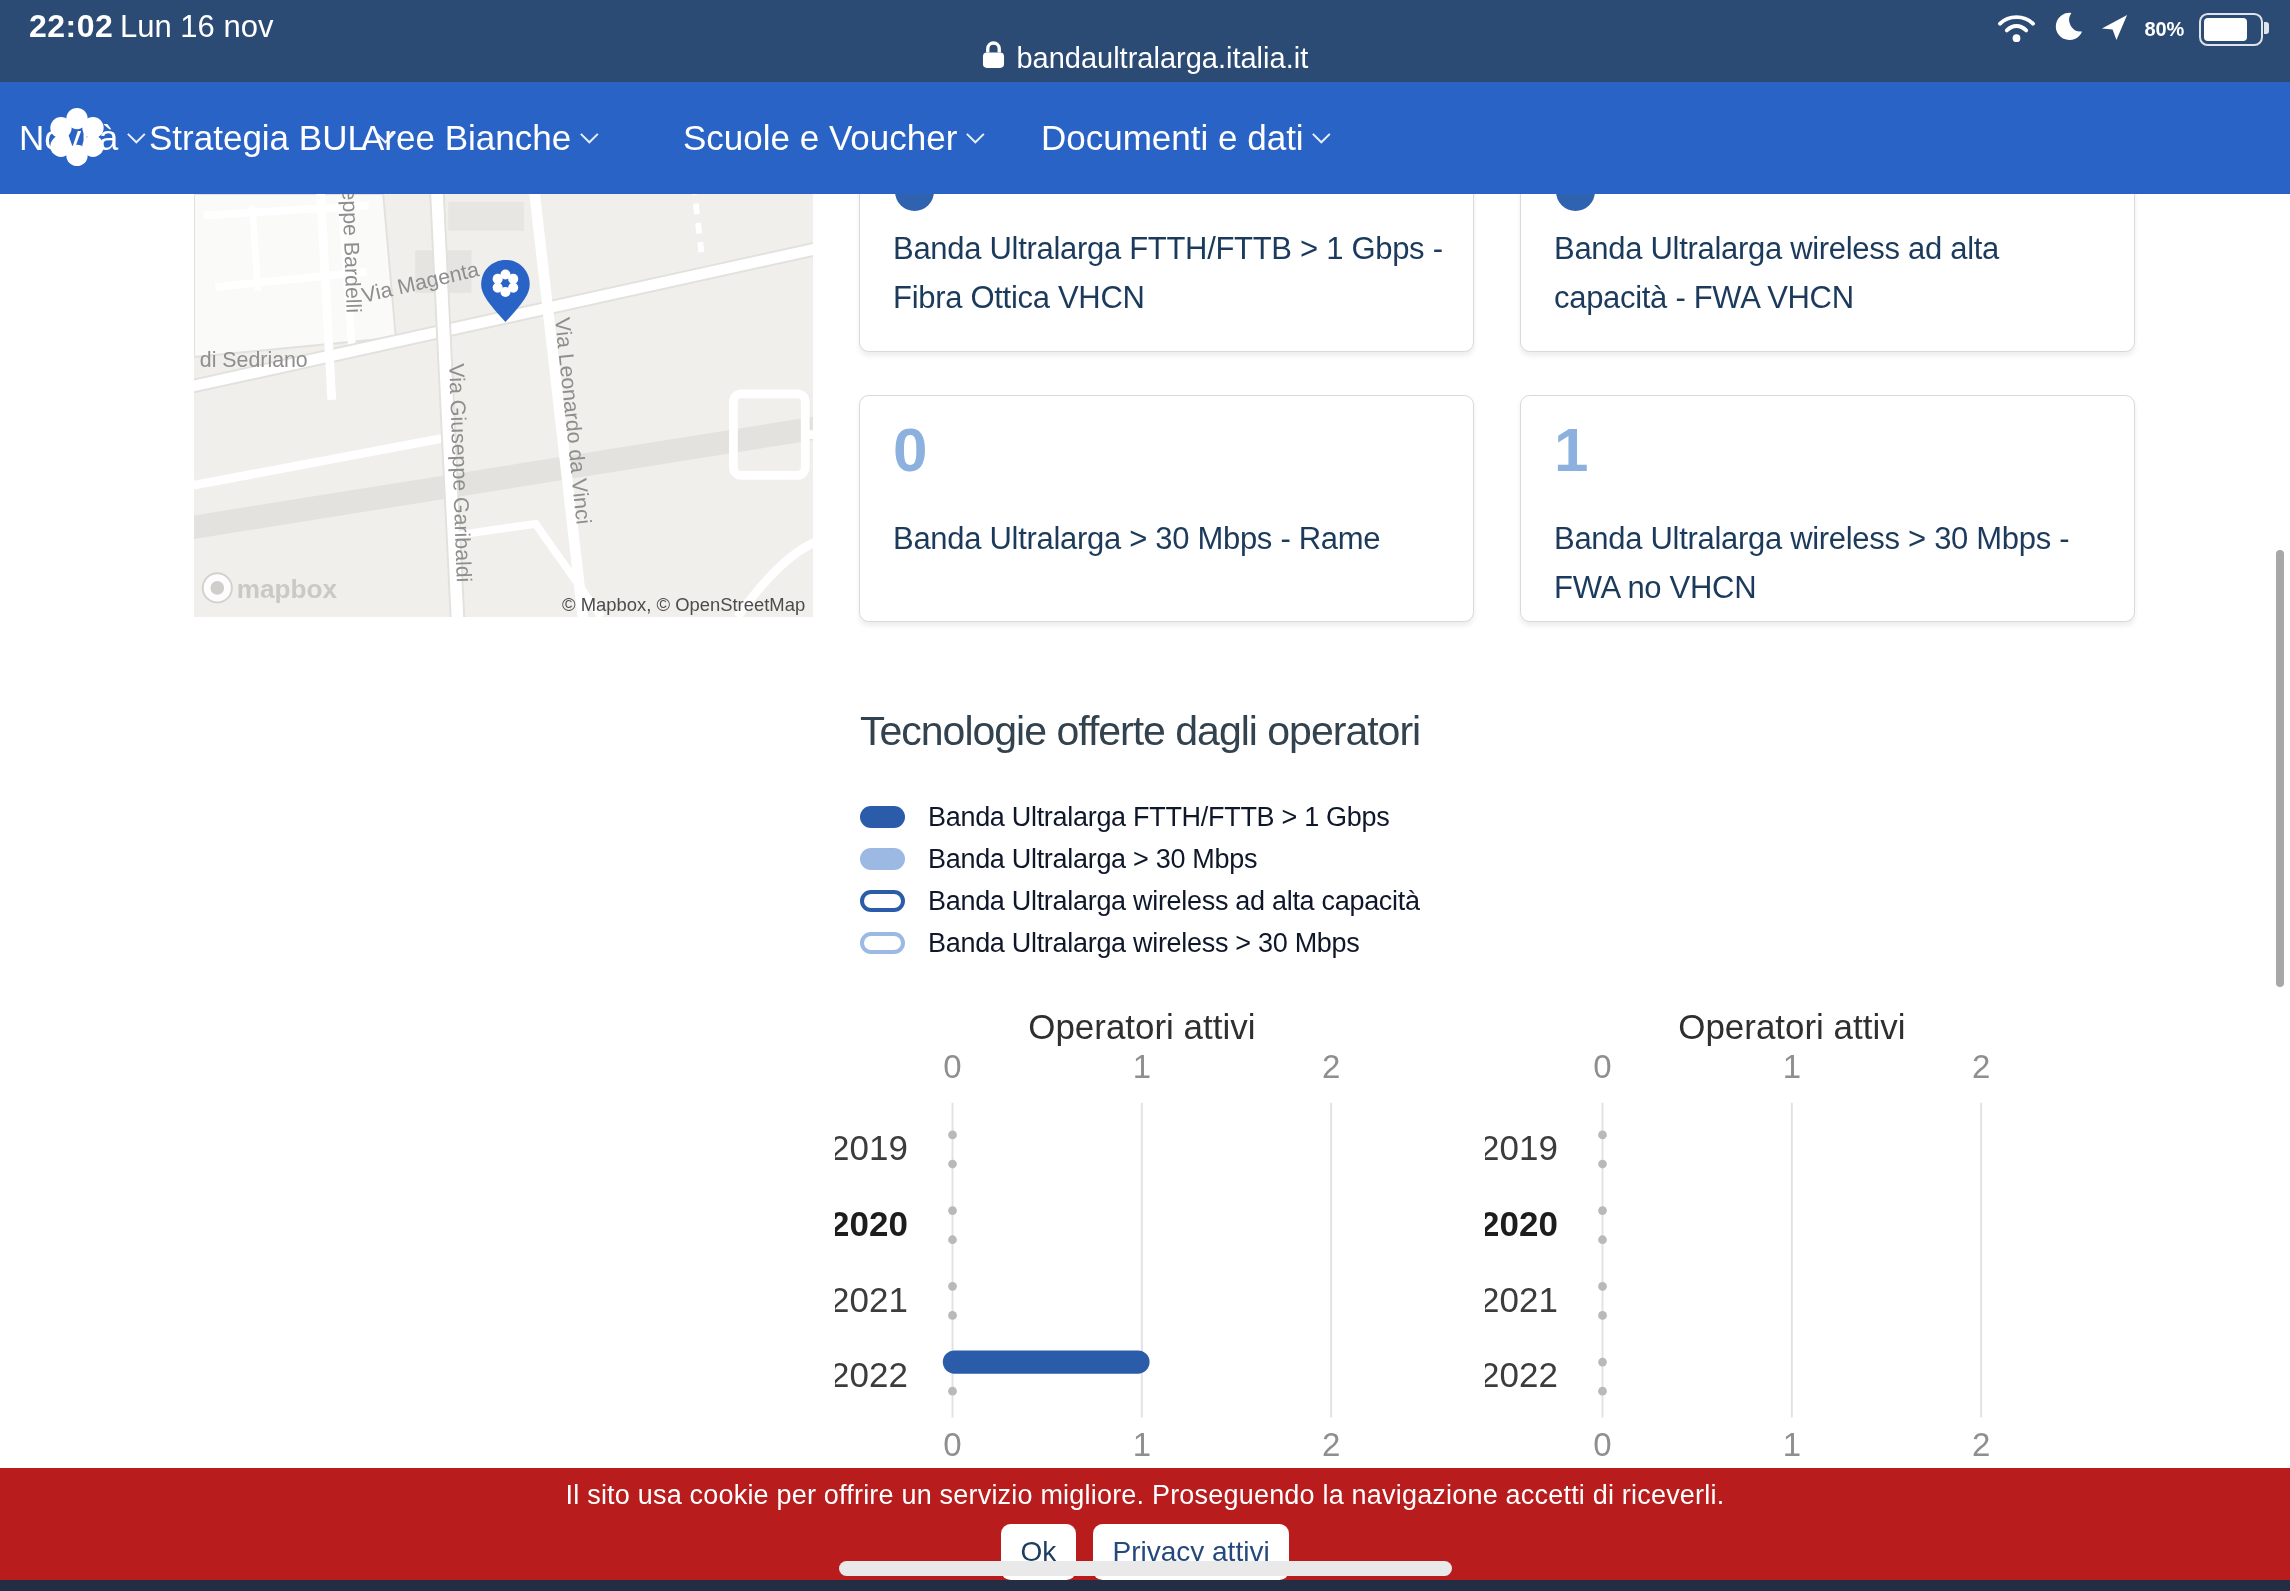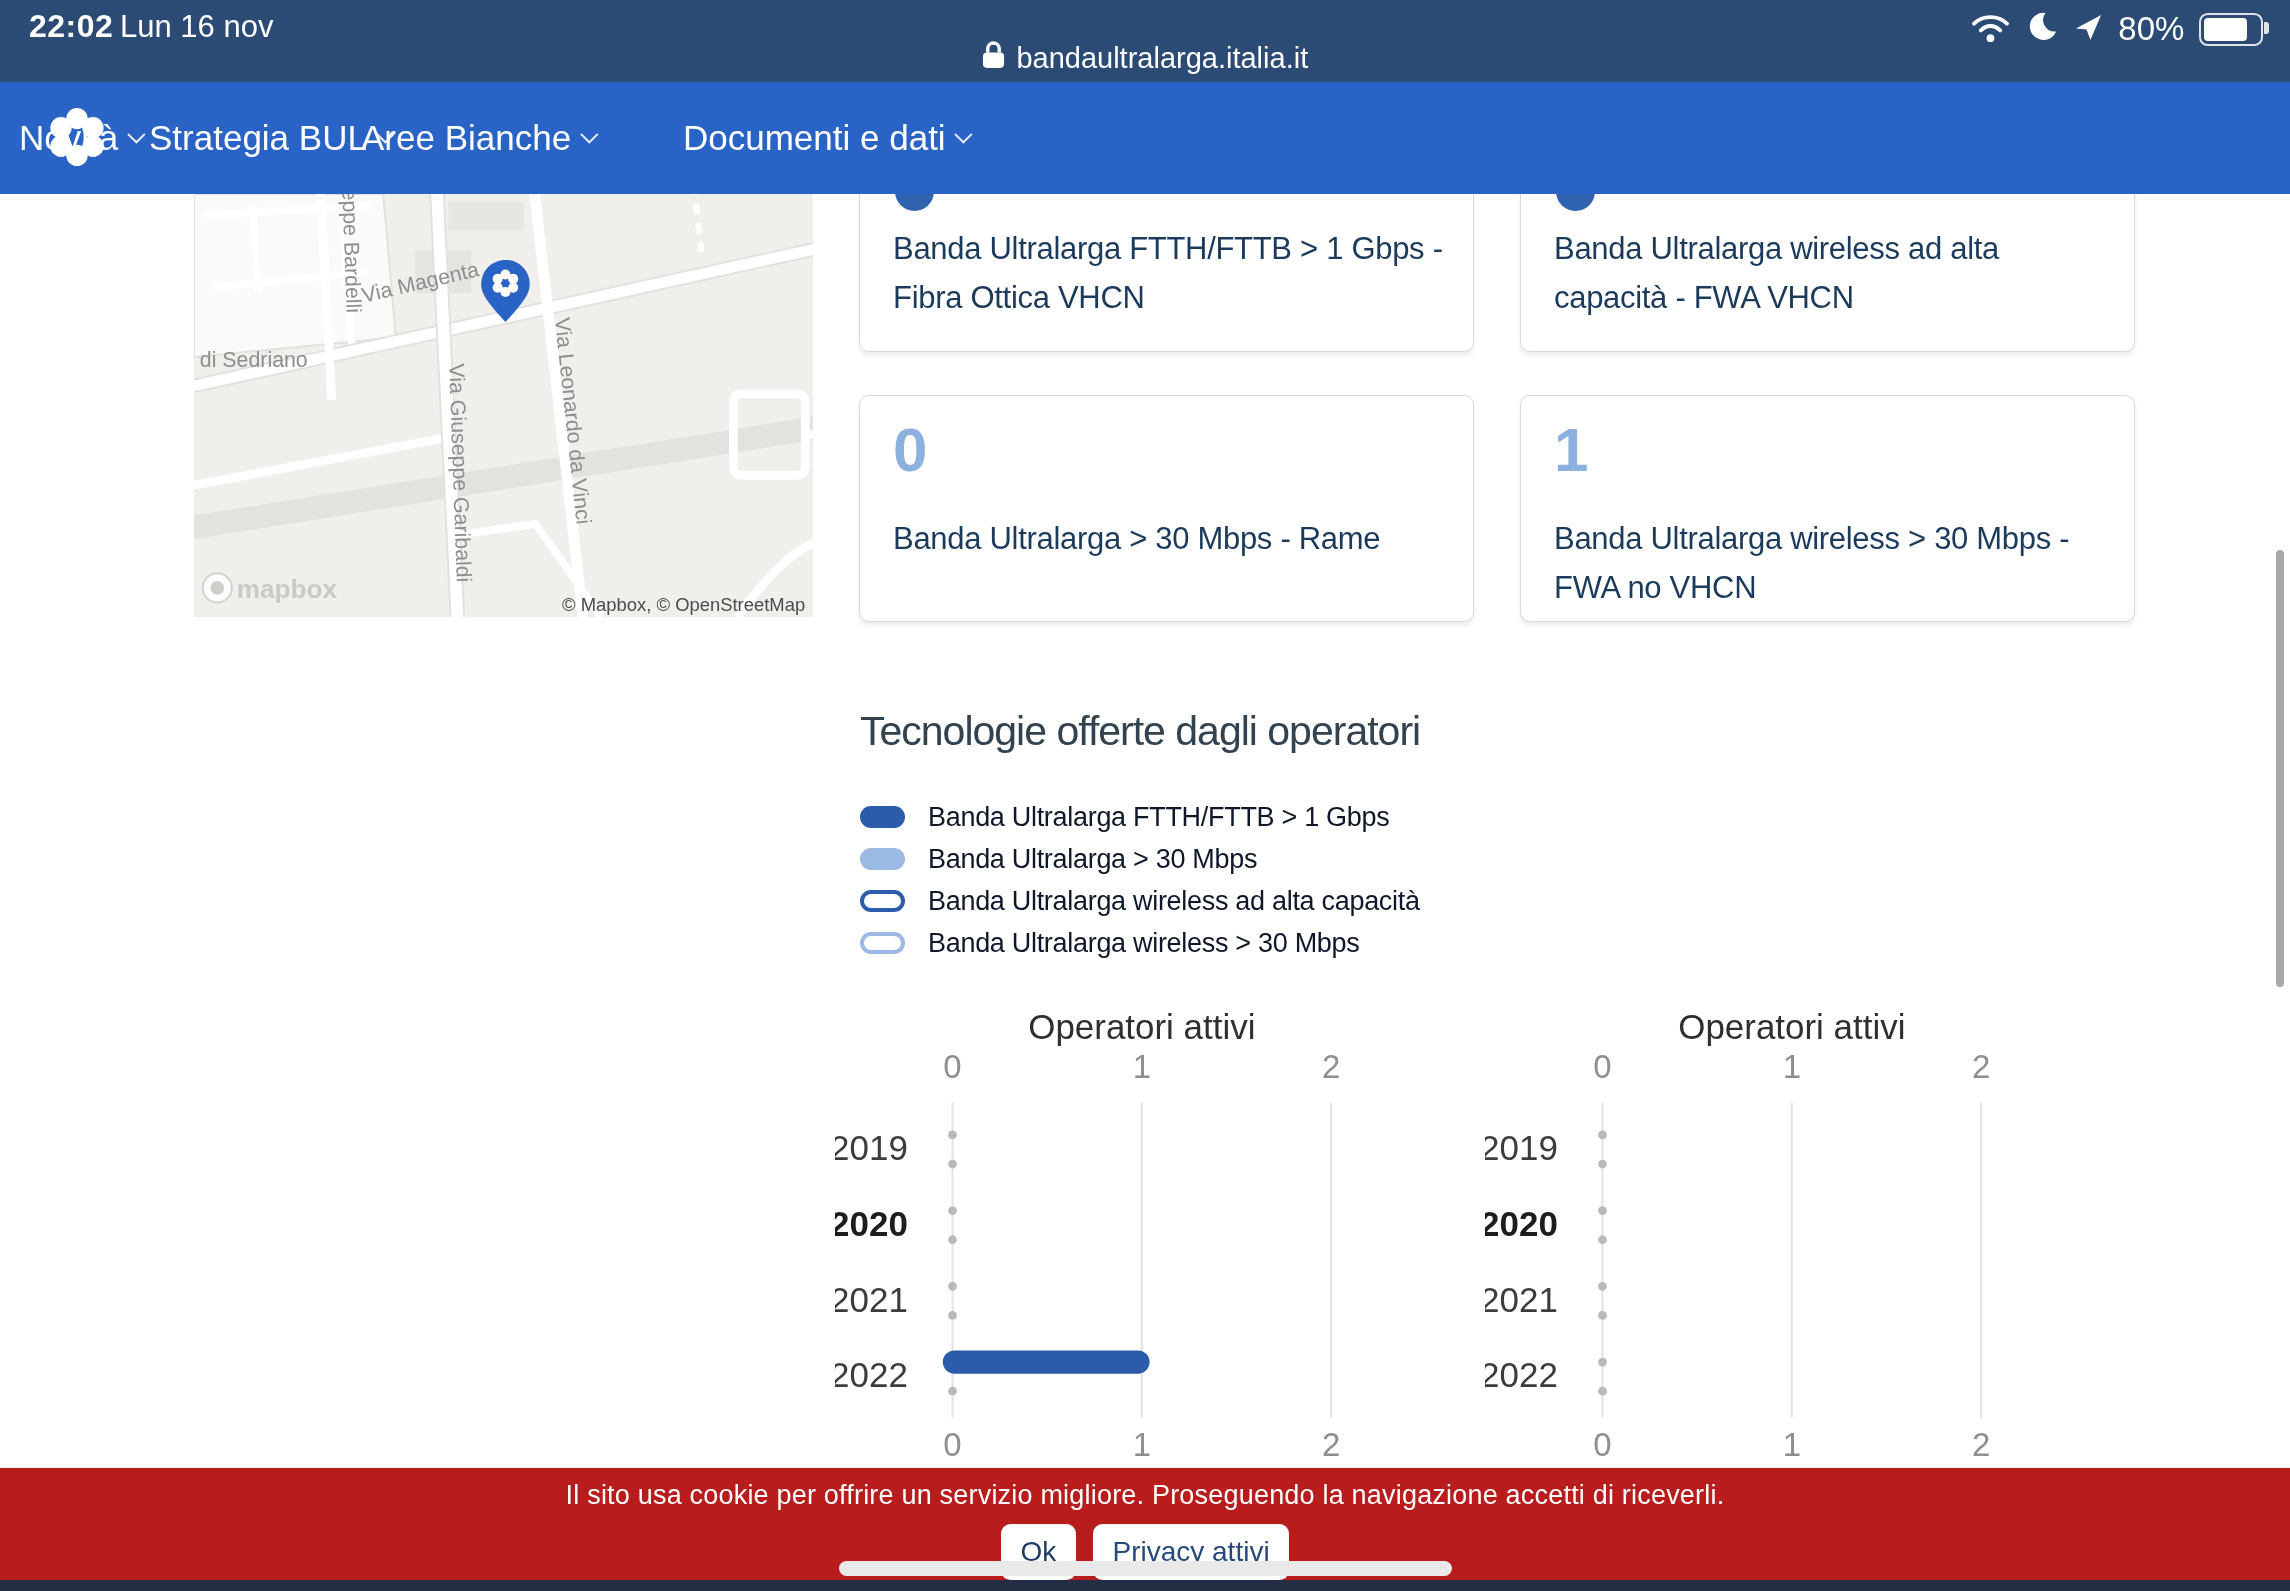--- a/index.html
+++ b/index.html
@@ -4,21 +4,21 @@
 <style>
   html,body{margin:0;padding:0;background:#ffffff;}
   .screen{position:relative;width:2290px;height:1591px;background:#ffffff;overflow:hidden;
           font-family:"Liberation Sans", sans-serif;}
 
   
   .statusbar{position:absolute;left:0;top:0;width:2290px;height:82px;background:#2b4a74;color:#fff;z-index:22;}
   .time{position:absolute;left:29px;top:7.8px;font-size:32px;font-weight:700;letter-spacing:0.5px;}
   .date{position:absolute;left:120px;top:8.7px;font-size:31px;font-weight:400;}
   .status-icons{position:absolute;right:27px;top:9.7px;display:flex;align-items:center;gap:14.6px;height:39px;}
-  .battery-pct{font-size:33px;font-weight:400;}
+  .battery-pct{font-size:20px;font-weight:700;}
   .battery{position:relative;width:60px;height:29px;border:2.9px solid rgba(255,255,255,.85);border-radius:8.7px;}
   .battery .fill{position:absolute;left:2.9px;top:2.9px;bottom:2.9px;width:43px;background:#fff;border-radius:3.9px;}
   .battery .nub{position:absolute;right:-7.8px;top:7.8px;width:4.9px;height:11.6px;background:rgba(255,255,255,.85);border-radius:0 2.9px 2.9px 0;}
   .urlrow{position:absolute;left:0;top:40px;width:2290px;text-align:center;font-size:29px;color:#fff;}
   .urlrow .inner{display:inline-flex;align-items:center;gap:11.6px;}
 
   
   .navbar{position:absolute;left:0;top:82px;width:2290px;height:112px;background:#2a63c6;z-index:20;}
   .nav-logo{position:absolute;left:45px;top:23px;}
   .nav-item{position:absolute;top:0;height:112px;display:flex;align-items:center;color:#fff;
@@ -140,20 +140,24 @@
     <div class="nav-item">
         <span>Novità</span>
         <span class="chev"></span>
       </div>
     <div class="nav-item">
         <span>Strategia BUL</span>
         <span class="chev"></span>
       </div>
     <div class="nav-item">
         <span>Aree Bianche</span>
+        <span class="chev"></span>
+      </div>
+    <div class="nav-item">
+        <span>Scuole e Voucher</span>
         <span class="chev"></span>
       </div>
     <div class="nav-item">
         <span>Documenti e dati</span>
         <span class="chev"></span>
       </div>
   </div>
 
   <div class="map">
     <svg width="619" height="423" viewBox="0 0 638 436">

